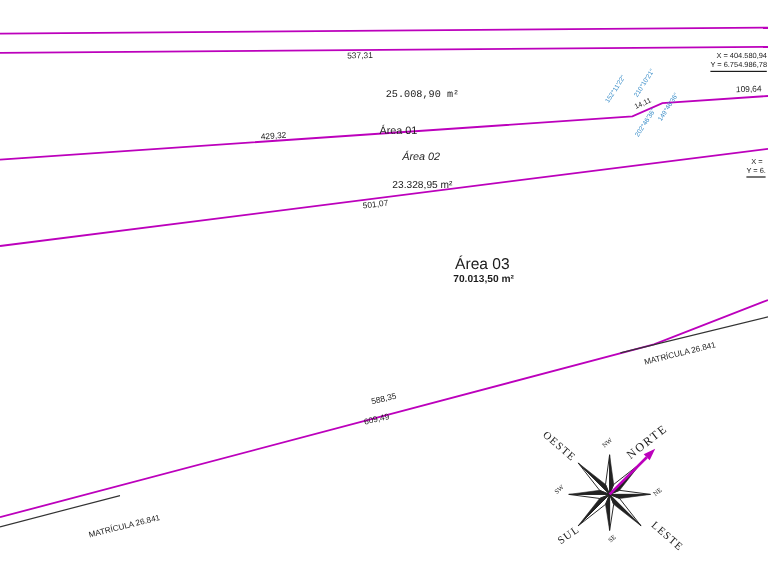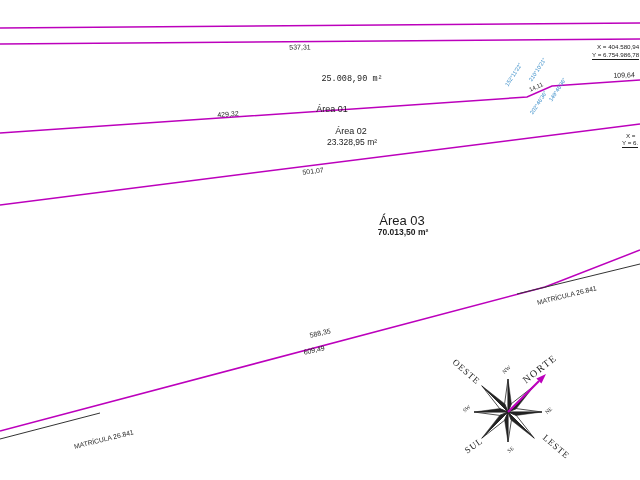--- a/index.html
+++ b/index.html
@@ -67,22 +67,22 @@
   <div class="lbl" style="left:320px;top:333px;font-size:7px;transform:translate(-50%,-50%) rotate(-13deg);">588,35</div>
   <div class="lbl" style="left:314px;top:350px;font-size:7px;transform:translate(-50%,-50%) rotate(-13deg);">609,49</div>
 
   <div class="lbl blue" style="left:514px;top:75px;font-size:5.5px;transform:translate(-50%,-50%) rotate(-57deg);">152°11'22"</div>
   <div class="lbl blue" style="left:538px;top:70px;font-size:5.5px;transform:translate(-50%,-50%) rotate(-57deg);">210°10'21"</div>
   <div class="lbl blue" style="left:558px;top:90px;font-size:5.5px;transform:translate(-50%,-50%) rotate(-57deg);">149°46'36"</div>
   <div class="lbl blue" style="left:539px;top:103px;font-size:5.5px;transform:translate(-50%,-50%) rotate(-57deg);">202°46'36"</div>
 
   <div class="lbl" style="left:332px;top:67px;font-size:9px;transform:translate(-50%,-50%);margin-top:42px;">Área 01</div>
   <div class="lbl" style="left:352px;top:79px;font-size:8.5px;transform:translate(-50%,-50%);font-family:Liberation Mono, monospace;">25.008,90 m²</div>
-  <div class="lbl" style="left:351px;top:131px;font-size:9px;transform:translate(-50%,-50%);">Área 02</div>
-  <div class="lbl" style="left:352px;top:142px;font-size:8.5px;transform:translate(-50%,-50%);">23.328,95 m²</div>
+  <div class="lbl" style="left:351px;top:131px;font-size:9px;transform:translate(-50%,-50%);font-style:italic;">Área 02</div>
+  <div class="lbl" style="left:352px;top:154px;font-size:8.5px;transform:translate(-50%,-50%);">23.328,95 m²</div>
   <div class="lbl" style="left:402px;top:220px;font-size:13px;transform:translate(-50%,-50%);">Área 03</div>
   <div class="lbl" style="left:403px;top:232px;font-size:8.5px;transform:translate(-50%,-50%);font-weight:bold;">70.013,50 m²</div>
 
   <div class="lbl" style="left:597px;top:44px;font-size:6.2px;">X = 404.580,94</div>
   <div class="lbl underline" style="left:592px;top:52px;font-size:6.2px;">Y = 6.754.986,78</div>
   <div class="lbl" style="left:626px;top:133px;font-size:6.2px;">X =</div>
   <div class="lbl underline" style="left:622px;top:140px;font-size:6.2px;">Y = 6.</div>
 
   <div class="lbl" style="left:567px;top:296px;font-size:6.8px;transform:translate(-50%,-50%) rotate(-14deg);">MATRÍCULA 26.841</div>
   <div class="lbl" style="left:104px;top:440px;font-size:6.8px;transform:translate(-50%,-50%) rotate(-14deg);">MATRÍCULA 26.841</div>

